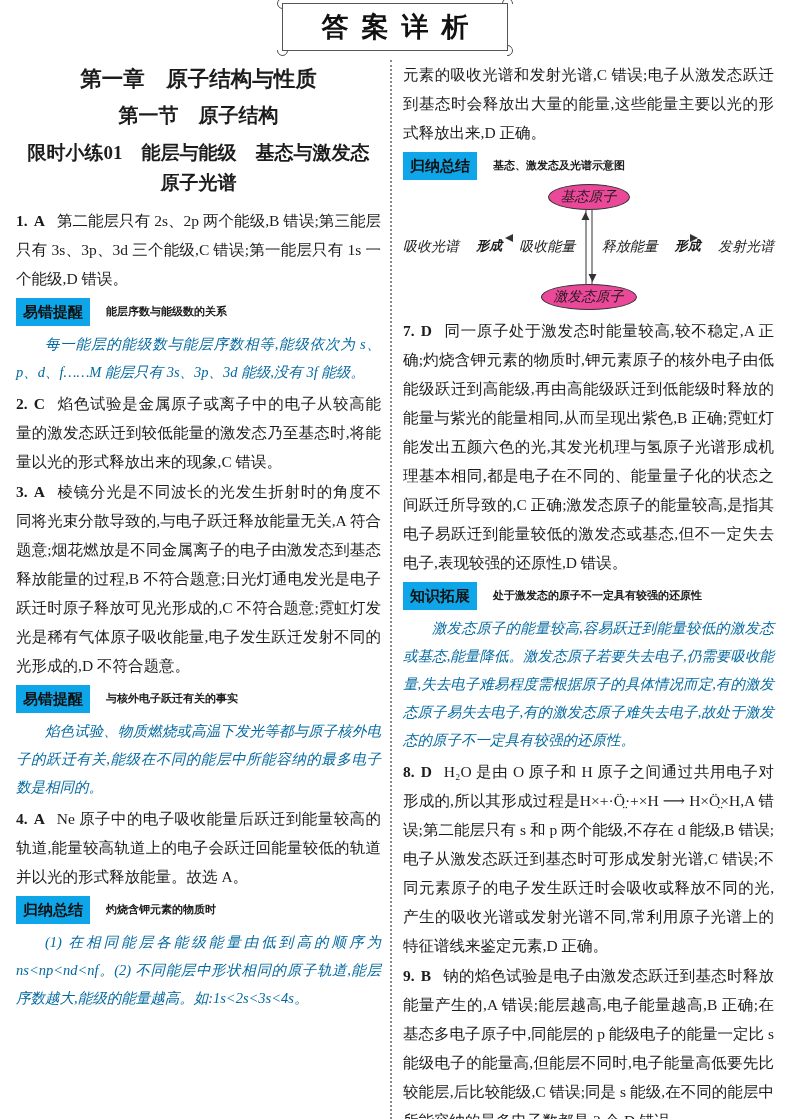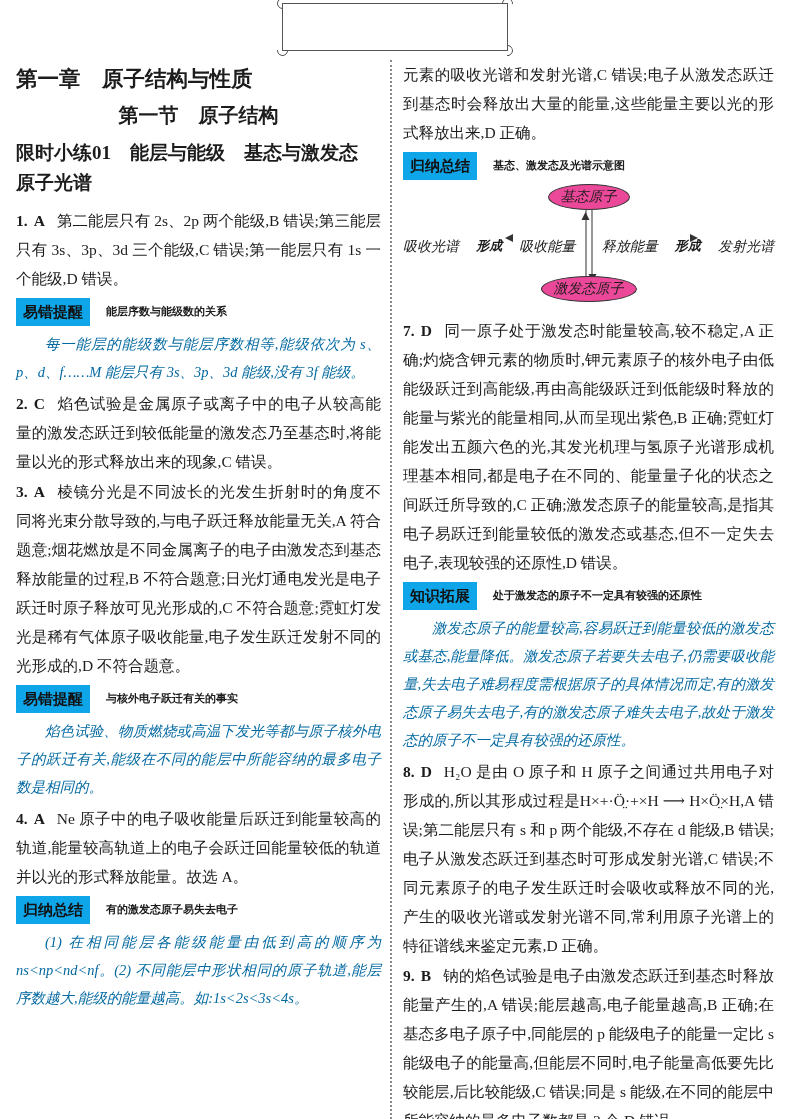--- a/index.html
+++ b/index.html
@@ -34,23 +34,23 @@
   
   .cols {
     position:absolute; top:60px; left:0; right:0; bottom:0;
     display:flex; padding:0 16px; overflow:hidden;
   }
   .col-left { width:374px; padding-right:9px; }
   .divider { border-left:2px dotted #8a8a8a; }
   .col-right { flex:1; padding-left:11px; }
 
   
-  .h-chapter { font-size:21.5px; font-weight:bold; margin:4px 0 9px; }
+  .h-chapter { font-size:21.5px; font-weight:bold; text-align:center; margin:4px 0 9px; }
   .h-section { font-size:20px;  font-weight:bold; text-align:center; margin:0 0 9px; }
-  .h-exercise { font-size:19px; font-weight:bold; line-height:30px; margin:0 0 8px; }
+  .h-exercise { font-size:19px; font-weight:bold; text-align:center; line-height:30px; margin:0 0 8px; }
 
   
   p.item {
     font-size:15.5px; line-height:29px; text-align:justify;
     margin:0 0 1px;
   }
   .inum, .ilet { font-weight:bold; }
   .inum { margin-right:6px; }
   .ilet { margin-right:12px; }
 
@@ -70,21 +70,21 @@
   }
 
   
   .diagram { position:relative; height:126px; margin:4px 0 6px; font-style:italic; }
   .d-ellipse {
     position:absolute; left:50%; transform:translateX(-50%);
     border:1.2px solid #333; border-radius:50%;
     font-size:14px; padding:3px 12px; white-space:nowrap; background:#ec4899; z-index:2;
   }
   .d-top { top:0; }
-  .d-bottom { bottom:8px; }
+  .d-bottom { bottom:0; }
   .d-lines {
     position:absolute; left:50%; transform:translateX(-50%);
     top:26px; bottom:26px; width:7px;
     border-left:1.2px solid #333; border-right:1.2px solid #333;
   }
   .d-lines::before { 
     content:''; position:absolute; top:-2px; left:-5px;
     border:4px solid transparent; border-bottom:8px solid #333;
   }
   .d-lines::after { 
@@ -113,20 +113,21 @@
 </head>
 <body>
 
 <div class="page">
 
   <div class="title-frame">
     <span class="corner tl"></span>
     <span class="corner tr"></span>
     <span class="corner bl"></span>
     <span class="corner br"></span>
+    <div class="page-title">答案详析</div>
   </div>
 
   <div class="cols">
 
     <div class="col-left">
       <h1 class="h-chapter">第一章　原子结构与性质</h1>
       <h2 class="h-section">第一节　原子结构</h2>
       <h3 class="h-exercise">
         <span>限时小练01　能层与能级　基态与激发态</span><br>
         <span>原子光谱</span>
@@ -156,21 +157,21 @@
       </div>
       <p class="tip-body">焰色试验、物质燃烧或高温下发光等都与原子核外电子的跃迁有关,能级在不同的能层中所能容纳的最多电子数是相同的。</p>
 
       <p class="item">
         <b class="inum">4.</b><b class="ilet">A</b><span>Ne 原子中的电子吸收能量后跃迁到能量较高的轨道,能量较高轨道上的电子会跃迁回能量较低的轨道并以光的形式释放能量。故选 A。</span>
       </p>
 
 
       <div class="tip-head">
         <span class="badge">归纳总结</span>
-        <span class="tip-title">有的激发态原子易失去电子</span>
+        <span class="tip-title">灼烧含钾元素的物质时</span>
       </div>
       <p class="tip-body">(1) 在相同能层各能级能量由低到高的顺序为 ns&lt;np&lt;nd&lt;nf。(2) 不同能层中形状相同的原子轨道,能层序数越大,能级的能量越高。如:1s&lt;2s&lt;3s&lt;4s。</p>
 
     </div>
 
     <div class="divider"></div>
 
     <div class="col-right">
 
       <p class="item">

